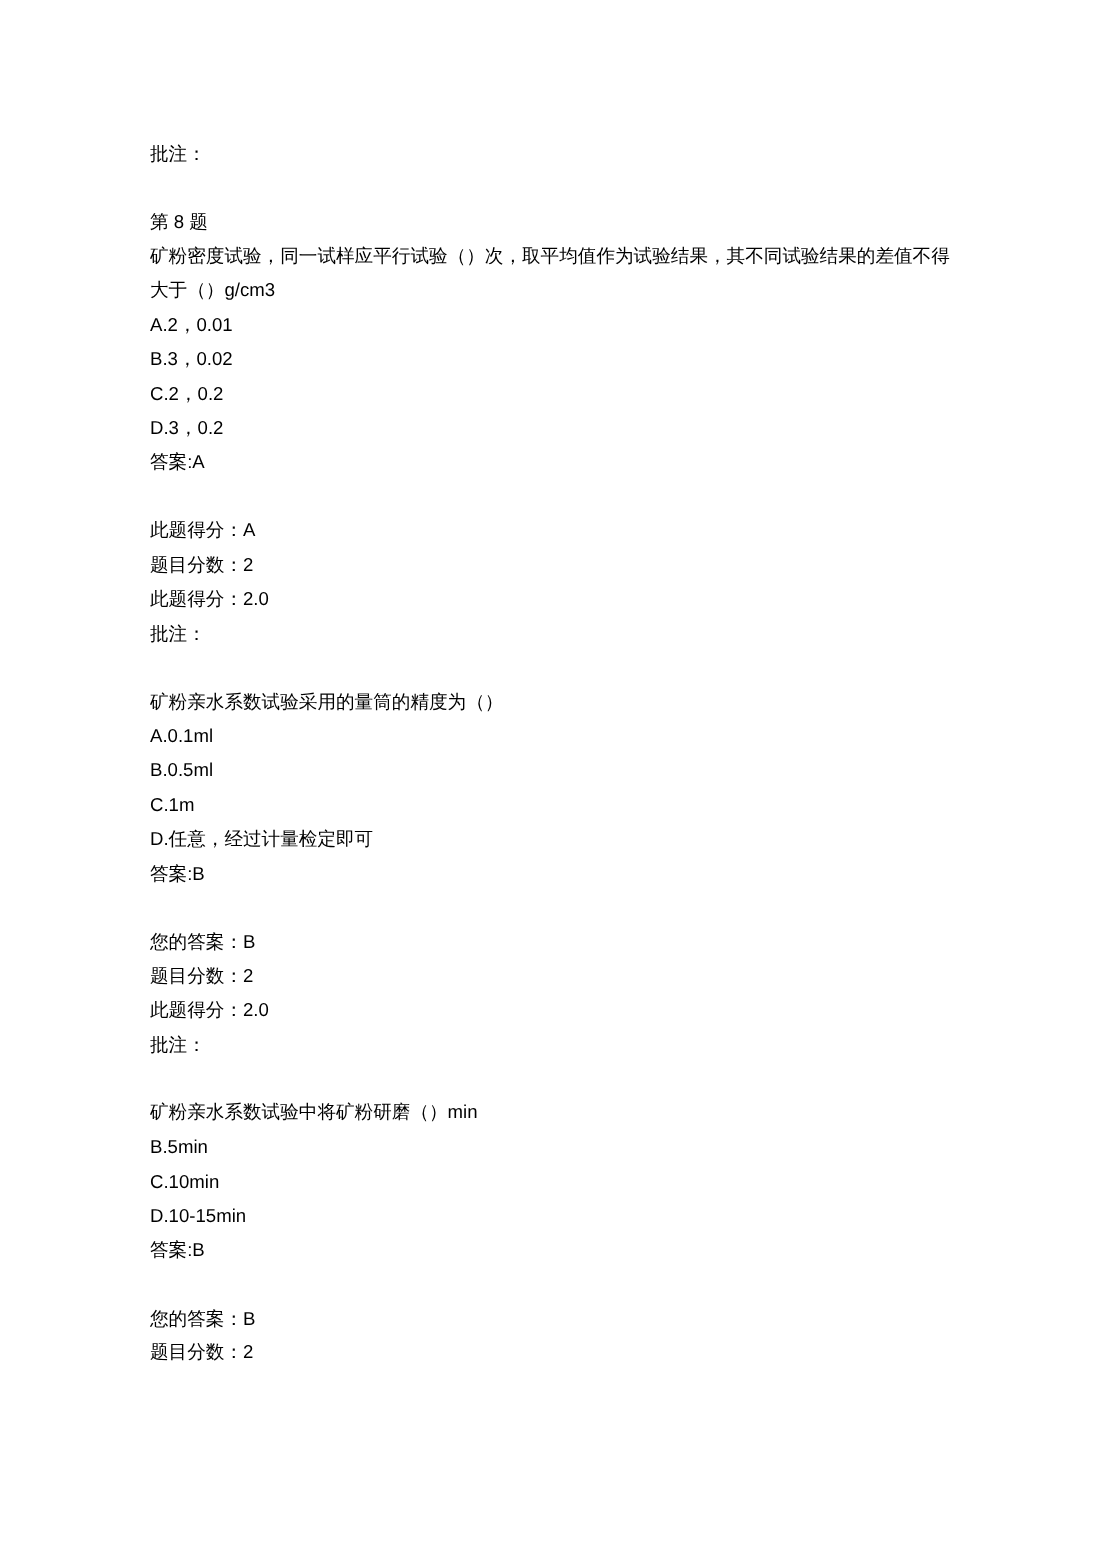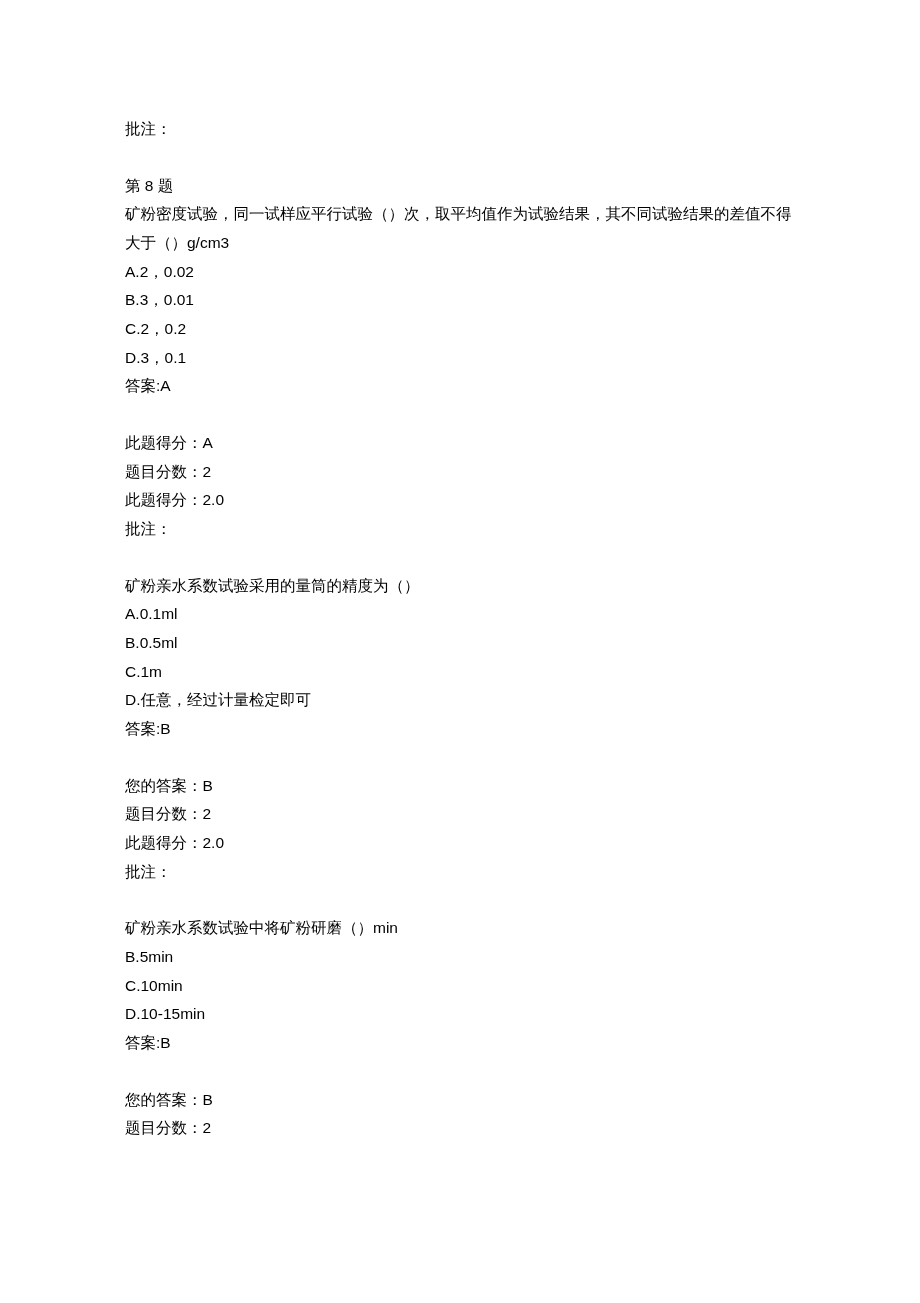--- a/index.html
+++ b/index.html
@@ -22,24 +22,24 @@
 </head>
 <body>
 
 <div class="block">
   <div class="line">批注：</div>
 </div>
 
 <div class="block">
   <div class="line">第 8 题</div>
   <div class="line">矿粉密度试验，同一试样应平行试验（）次，取平均值作为试验结果，其不同试验结果的差值不得大于（）g/cm3</div>
-  <div class="line">A.2，0.02</div>
-  <div class="line">B.3，0.01</div>
+  <div class="line">A.2，0.01</div>
+  <div class="line">B.3，0.02</div>
   <div class="line">C.2，0.2</div>
-  <div class="line">D.3，0.1</div>
+  <div class="line">D.3，0.2</div>
   <div class="line">答案:A</div>
 </div>
 
 <div class="block">
   <div class="line">此题得分：A</div>
   <div class="line">题目分数：2</div>
   <div class="line">此题得分：2.0</div>
   <div class="line">批注：</div>
 </div>
 

